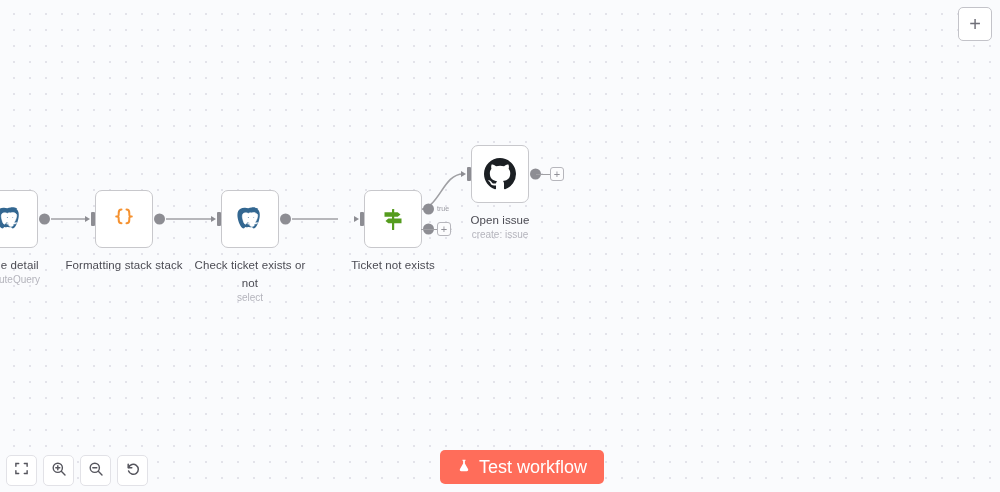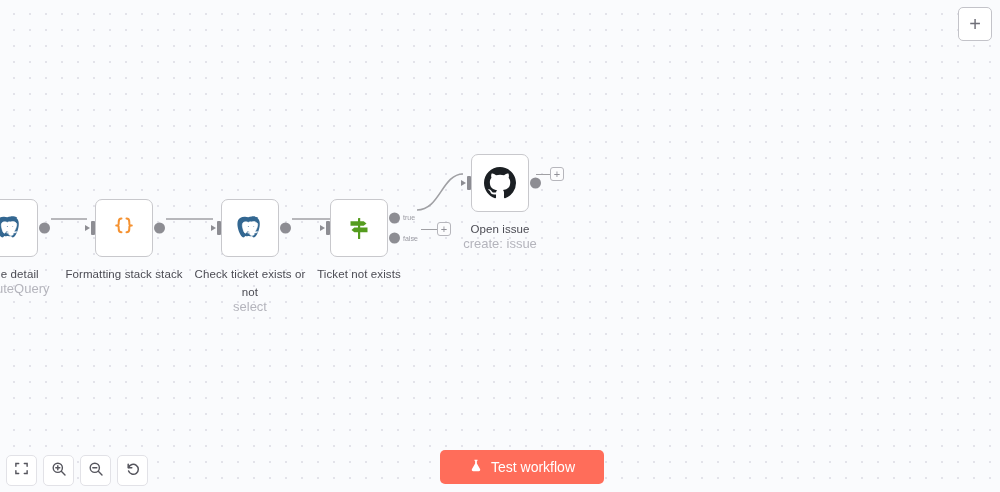--- a/index.html
+++ b/index.html
@@ -47,21 +47,20 @@
     position: absolute;
     width: 58px;
     height: 58px;
     background: #ffffff;
     border: 1.4px solid #c8c8cc;
     border-radius: 7px;
     box-sizing: border-box;
     display: flex;
     align-items: center;
     justify-content: center;
-    margin-top: 9px;
   }
   .node-icon {
     display: flex;
     align-items: center;
     justify-content: center;
     width: 36px;
     height: 36px;
   }
   .node-caption {
     position: absolute;
@@ -73,21 +72,21 @@
     pointer-events: none;
   }
   .node-title {
     font-size: 11.5px;
     color: #4b4b53;
     line-height: 13px;
     letter-spacing: .1px;
     white-space: normal;
   }
   .node-subtitle {
-    font-size: 13px;
+    font-size: 10px;
     color: #b4b4bc;
     line-height: 11px;
     margin-top: 1px;
   }
 
   
   .in-port {
     position: absolute;
     left: -11px;
     top: 50%;
@@ -200,28 +199,28 @@
     justify-content: center;
     color: #55555d;
   }
 
   
   #test-workflow {
     position: absolute;
     left: 440px;
     bottom: 8px;
     height: 34px;
-    padding: 0 29px;
+    padding: 0 17px;
     border: none;
     border-radius: 5px;
     display: flex;
     align-items: center;
     gap: 8px;
     color: #ffffff;
-    font-size: 14px;
+    font-size: 18px;
     font-family: "Liberation Sans", sans-serif;
     cursor: pointer;
   }
 </style>
 </head>
 <body>
 
 <div id="canvas">
 
   <svg id="edges" viewBox="0 0 1000 492">
@@ -285,21 +284,21 @@
         </g>
       </svg>
     </span>
     <span class="out-port"></span>
     <span class="node-caption">
       <span class="node-title">Check ticket exists or not</span>
       <div class="node-subtitle">select</div>
     </span>
   </div>
 
-  <div class="node" style="left:330px; top:190px;text-decoration:underline;">
+  <div class="node" style="left:364px; top:190px;text-decoration:underline;">
     <span class="in-port">
       <span class="in-arrow"></span>
       <span class="in-bar"></span>
     </span>
     <span class="node-icon">
       <svg width="30" height="30" viewBox="0 0 30 30">
         <g fill="#559c1e">
           <rect x="14" y="5" width="2.2" height="21" rx="0.6"></rect>
           <path d="M6.5 8.2h13.2l2.8 2.3-2.8 2.3H6.5z"></path>
           <path d="M23.5 14.6H10.3l-2.8 2.3 2.8 2.3h13.2z"></path>

